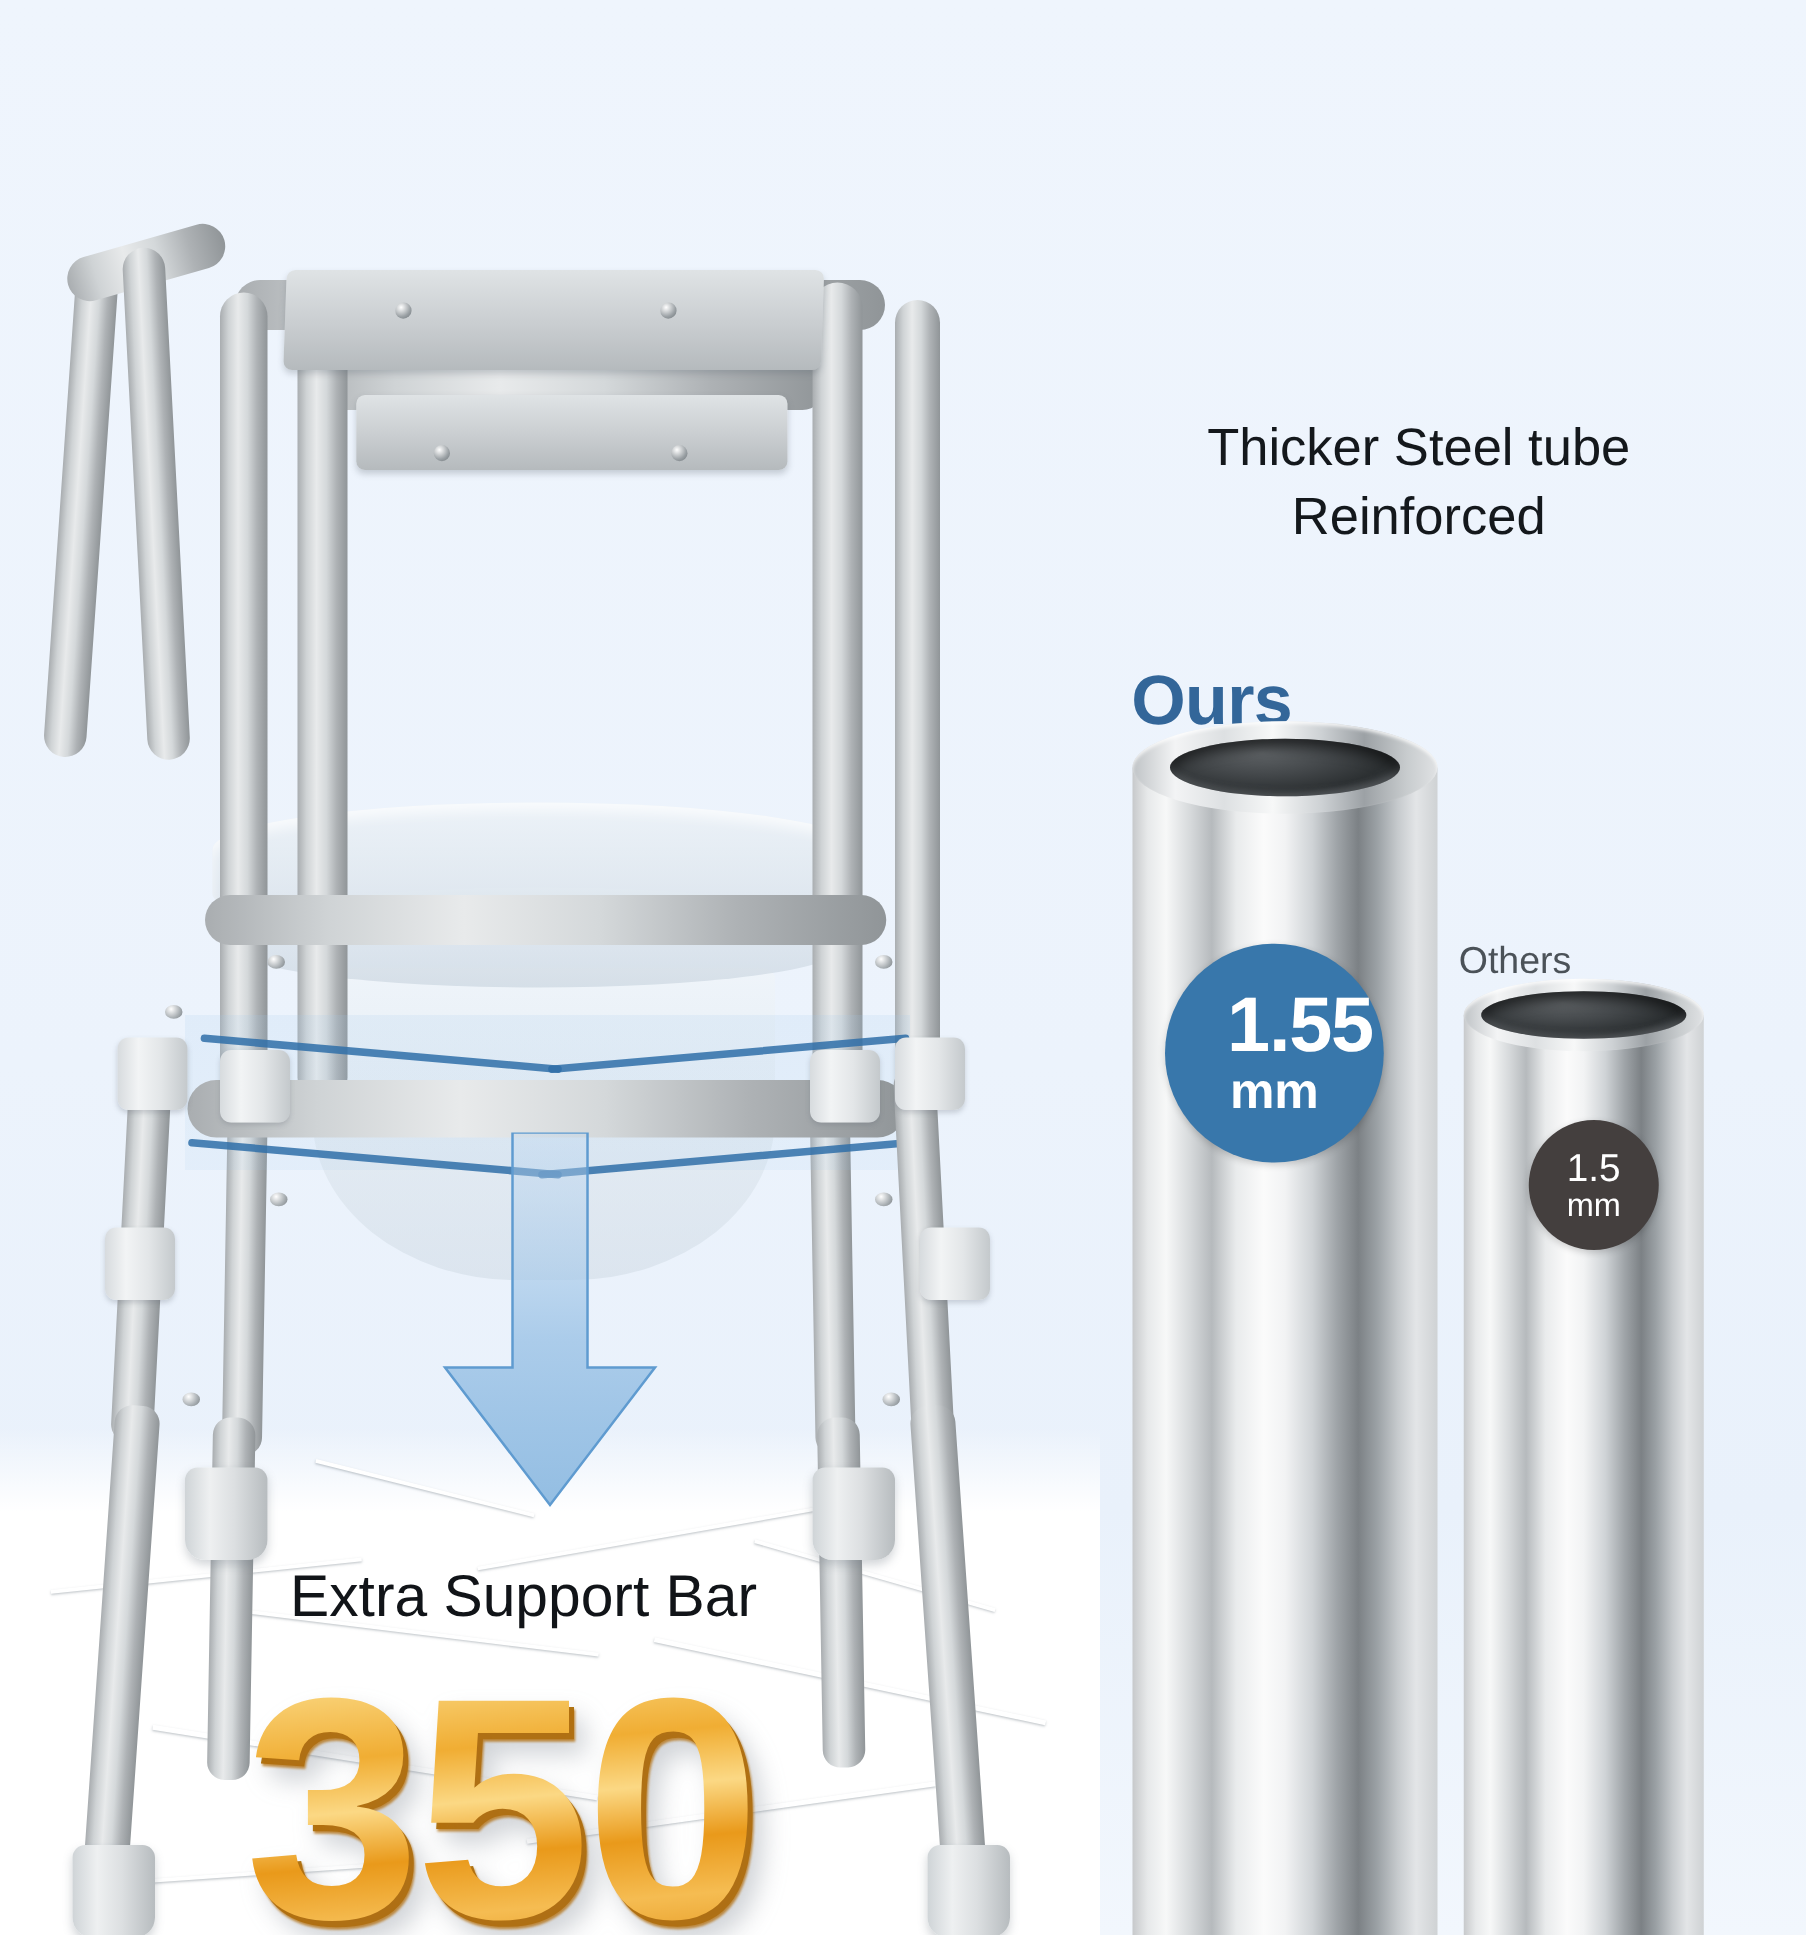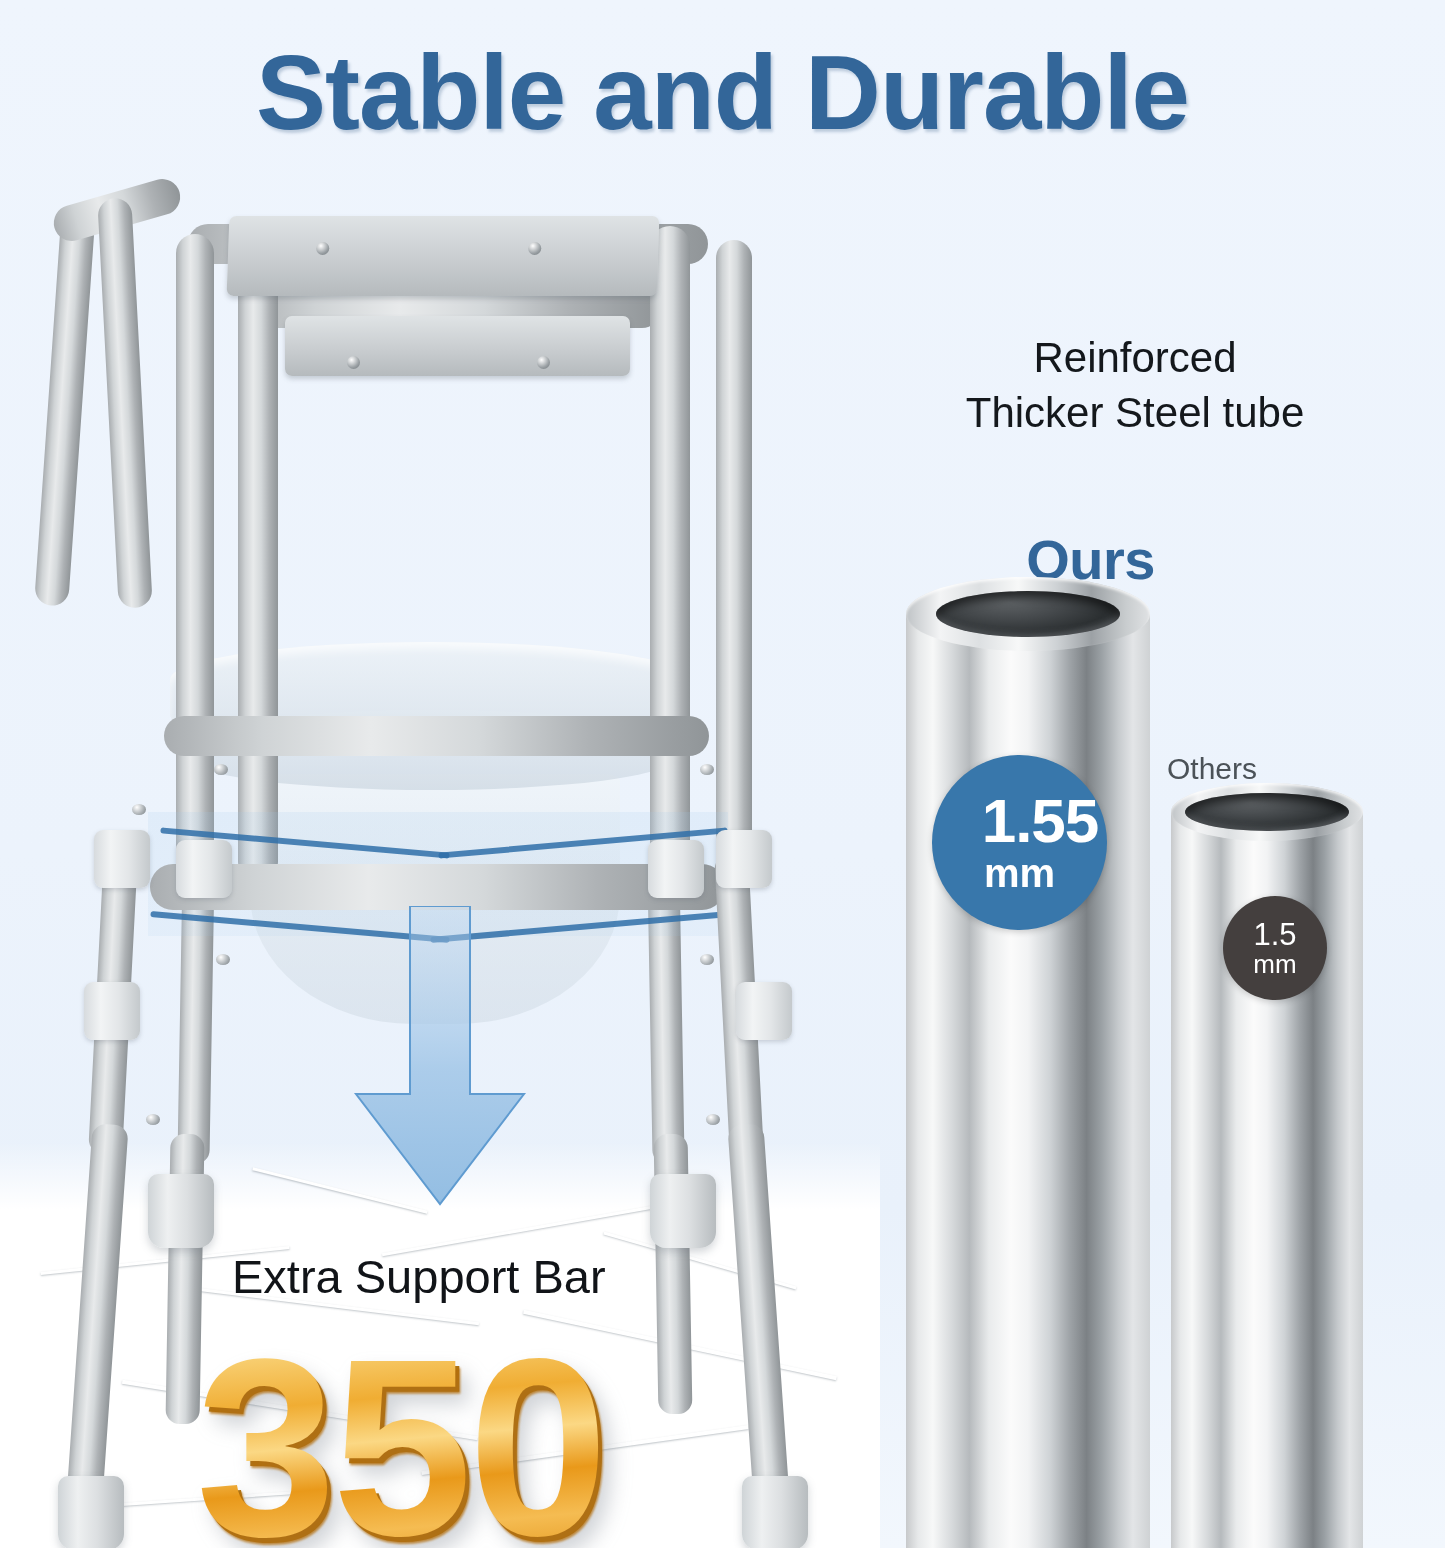--- a/index.html
+++ b/index.html
@@ -32,21 +32,21 @@
   }
 
   
   .reinforced{
     position:absolute; left:905px; top:330px; width:460px;
     text-align:center; color:#14181c;
     font-size:42px; line-height:1.32; font-weight:400;
   }
   .ours-label{
     position:absolute; left:905px; top:527px; width:250px;
-    text-align:right;
+    text-align:left;
     font-size:56px; font-weight:bold; color:#336699;
     letter-spacing:-0.5px;
   }
   .others-label{
     position:absolute; left:1117px; top:752px; width:190px;
     text-align:center;
     font-size:30px; color:#4b5258; font-weight:400;
   }
 
   
@@ -272,21 +272,20 @@
     font-size:252px; font-weight:bold; letter-spacing:-4px; line-height:1;
     color:#b4740c; z-index:0;
   }
 </style>
 </head>
 <body>
 
 <div class="poster">
   <div class="bg-tint"></div>
 
-  <div class="title">Stable and Durable</div>
 
   <div class="scene">
 
     <div class="floor">
       <div class="crack c1"></div>
       <div class="crack c2"></div>
       <div class="crack c3"></div>
       <div class="crack c4"></div>
       <div class="crack c5"></div>
       <div class="crack c6"></div>
@@ -376,22 +375,22 @@
 
     <div class="caption">Extra Support Bar</div>
 
     <div class="gold350-shadow">350</div>
     <div class="gold350">350</div>
   </div>
 
   <div>
 
     <div class="reinforced">
+      <div>Thicker Steel tube</div>
       <div>Reinforced</div>
-      <div>Thicker Steel tube</div>
     </div>
 
     <div class="ours-label">Ours</div>
 
     <div class="others-label">Others</div>
 
     <div class="tube" id="tube-ours">
       <div class="body"></div>
       <div class="rim-outer"></div>
       <div class="rim-inner"></div>

